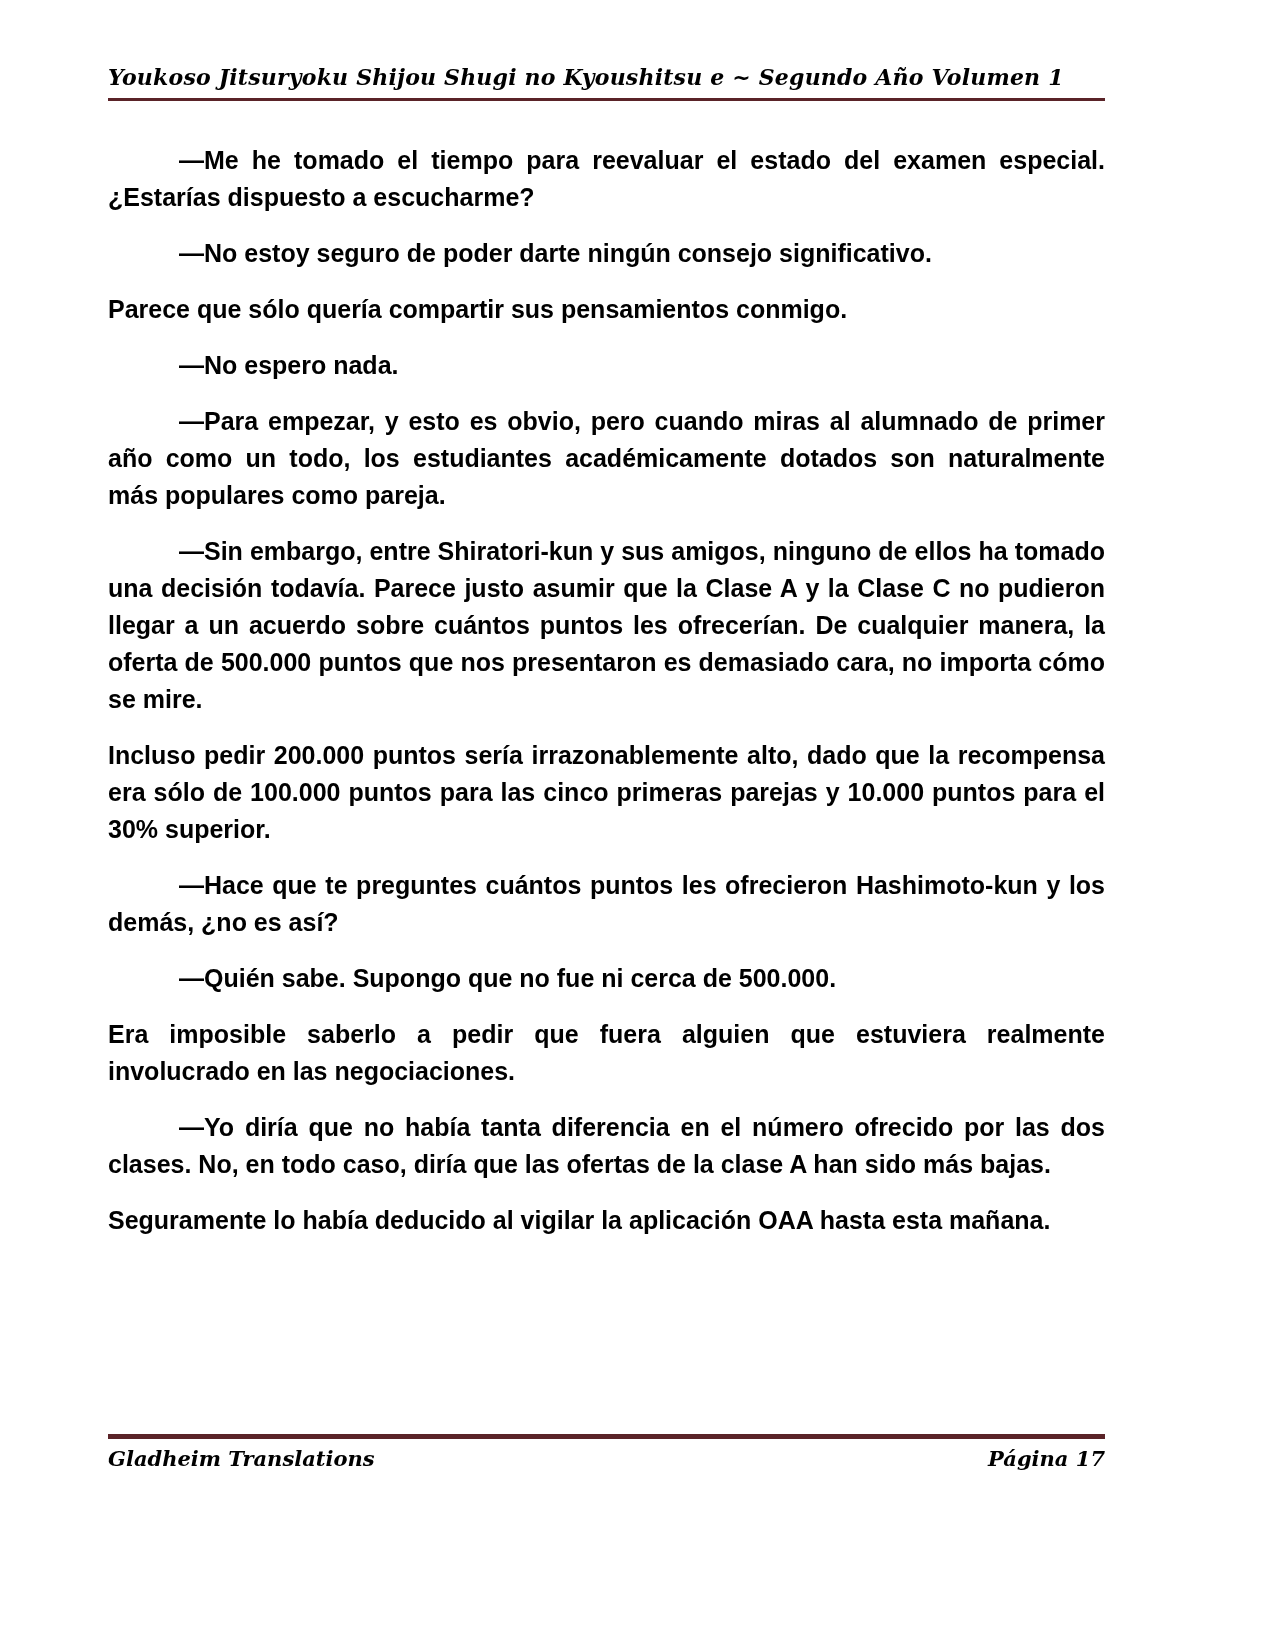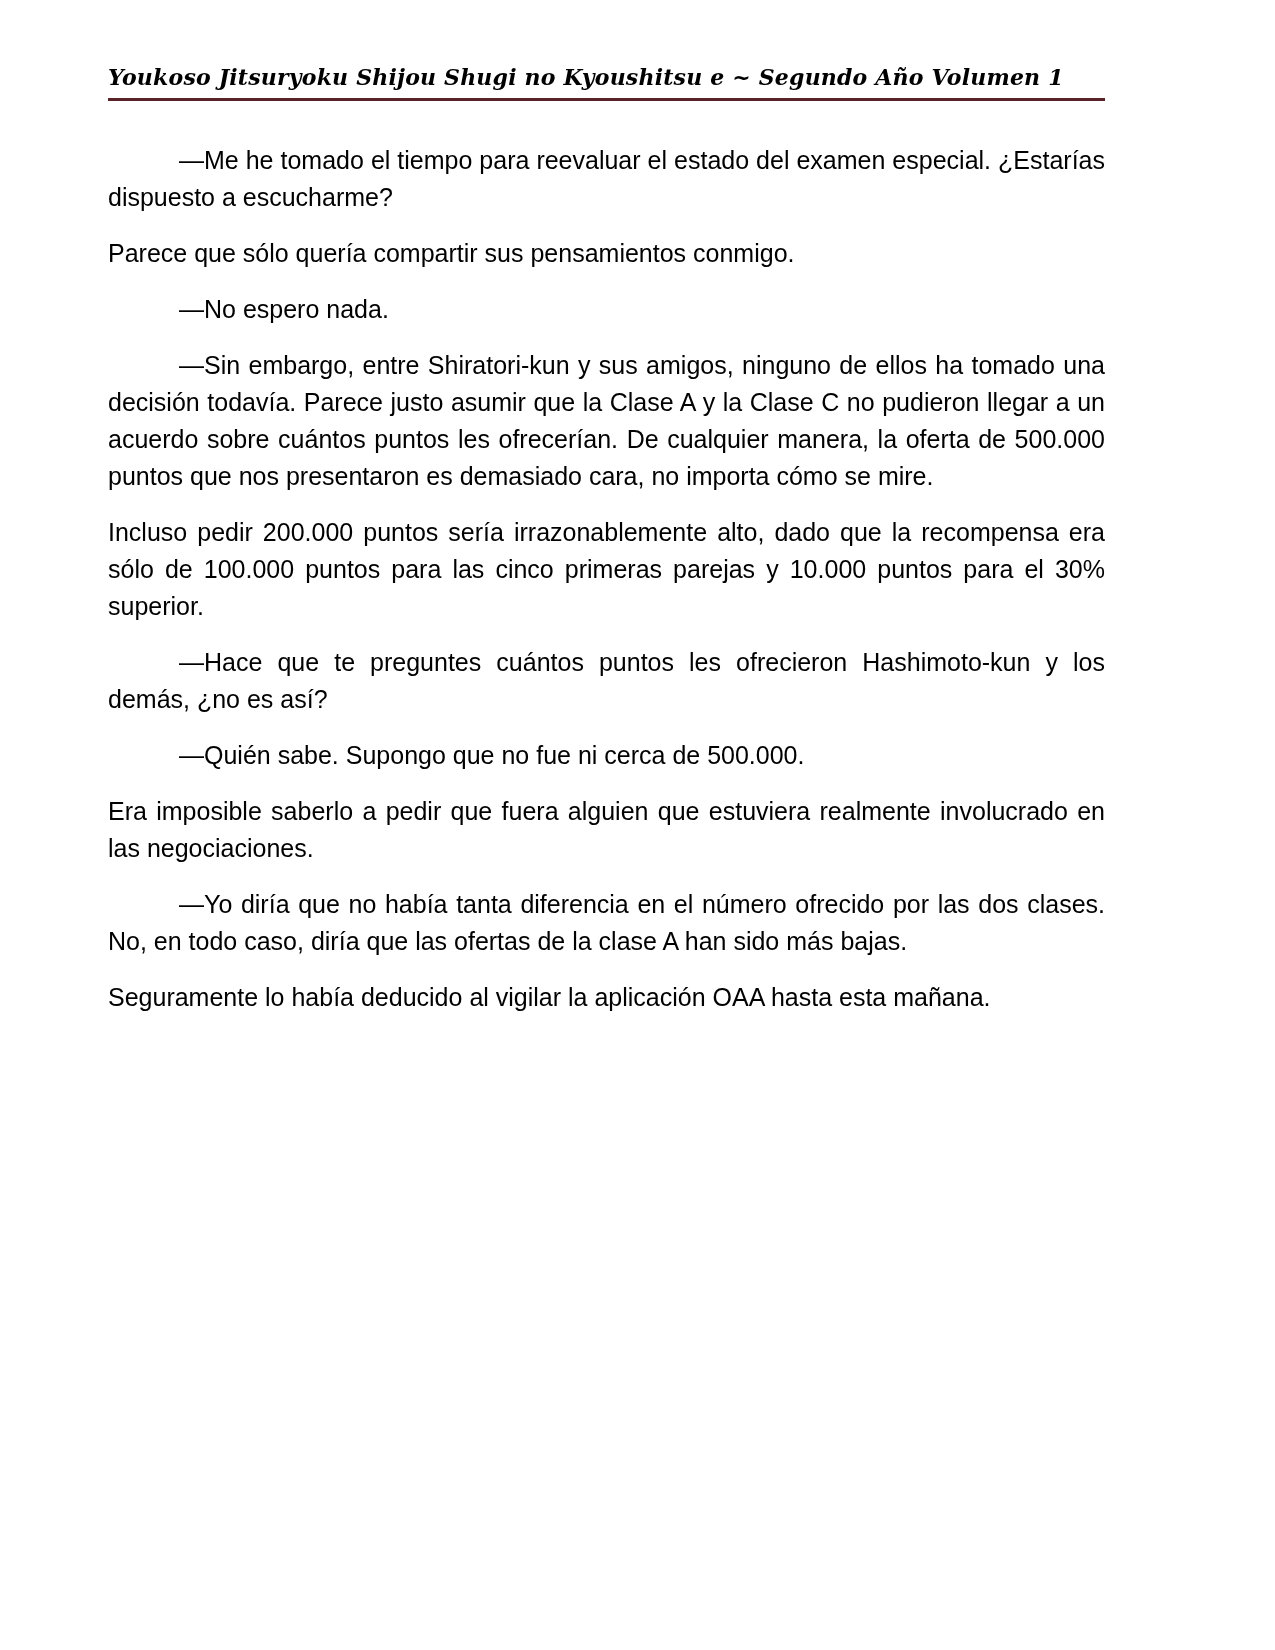--- a/index.html
+++ b/index.html
@@ -44,20 +44,21 @@
     position: absolute;
     left: 105px;
     right: 167px;
     top: 142px;
   }
   .para {
     margin: 0 0 19px 0;
     font-size: 25px;
     line-height: 37px;
     text-align: justify;
+    font-weight: bold;
   }
   .para.dialogue { text-indent: 71px; }
 
   .footer {
     position: absolute;
     left: 105px;
     right: 167px;
     top: 1434px;
   }
   .footer-rule {
@@ -78,25 +79,34 @@
 
 <div class="page">
 
   <div class="header">
     <div class="header-title script-text">Youkoso Jitsuryoku Shijou Shugi no Kyoushitsu e ~ Segundo Año Volumen 1</div>
   </div>
 
   <div class="doc-body">
 
   <p class="para dialogue">—Me he tomado el tiempo para reevaluar el estado del examen especial. ¿Estarías dispuesto a escucharme?</p>
+      <p class="para dialogue">—No estoy seguro de poder darte ningún consejo significativo.</p>
       <p class="para">Parece que sólo quería compartir sus pensamientos conmigo.</p>
       <p class="para dialogue">—No espero nada.</p>
+      <p class="para dialogue">—Para empezar, y esto es obvio, pero cuando miras al alumnado de primer año como un todo, los estudiantes académicamente dotados son naturalmente más populares como pareja.</p>
       <p class="para dialogue">—Sin embargo, entre Shiratori-kun y sus amigos, ninguno de ellos ha tomado una decisión todavía. Parece justo asumir que la Clase A y la Clase C no pudieron llegar a un acuerdo sobre cuántos puntos les ofrecerían. De cualquier manera, la oferta de 500.000 puntos que nos presentaron es demasiado cara, no importa cómo se mire.</p>
       <p class="para">Incluso pedir 200.000 puntos sería irrazonablemente alto, dado que la recompensa era sólo de 100.000 puntos para las cinco primeras parejas y 10.000 puntos para el 30% superior.</p>
       <p class="para dialogue">—Hace que te preguntes cuántos puntos les ofrecieron Hashimoto-kun y los demás, ¿no es así?</p>
       <p class="para dialogue">—Quién sabe. Supongo que no fue ni cerca de 500.000.</p>
       <p class="para">Era imposible saberlo a pedir que fuera alguien que estuviera realmente involucrado en las negociaciones.</p>
       <p class="para dialogue">—Yo diría que no había tanta diferencia en el número ofrecido por las dos clases. No, en todo caso, diría que las ofertas de la clase A han sido más bajas.</p>
       <p class="para">Seguramente lo había deducido al vigilar la aplicación OAA hasta esta mañana.</p>
     </div>
 
+  <div class="footer">
+    <div class="footer-rule"></div>
+    <div class="footer-row">
+      <span class="footer-left script-text">Gladheim Translations</span>
+      <span class="footer-right script-text">Página 17</span>
+    </div>
+  </div>
 
 </div>
 
 </body></html>

